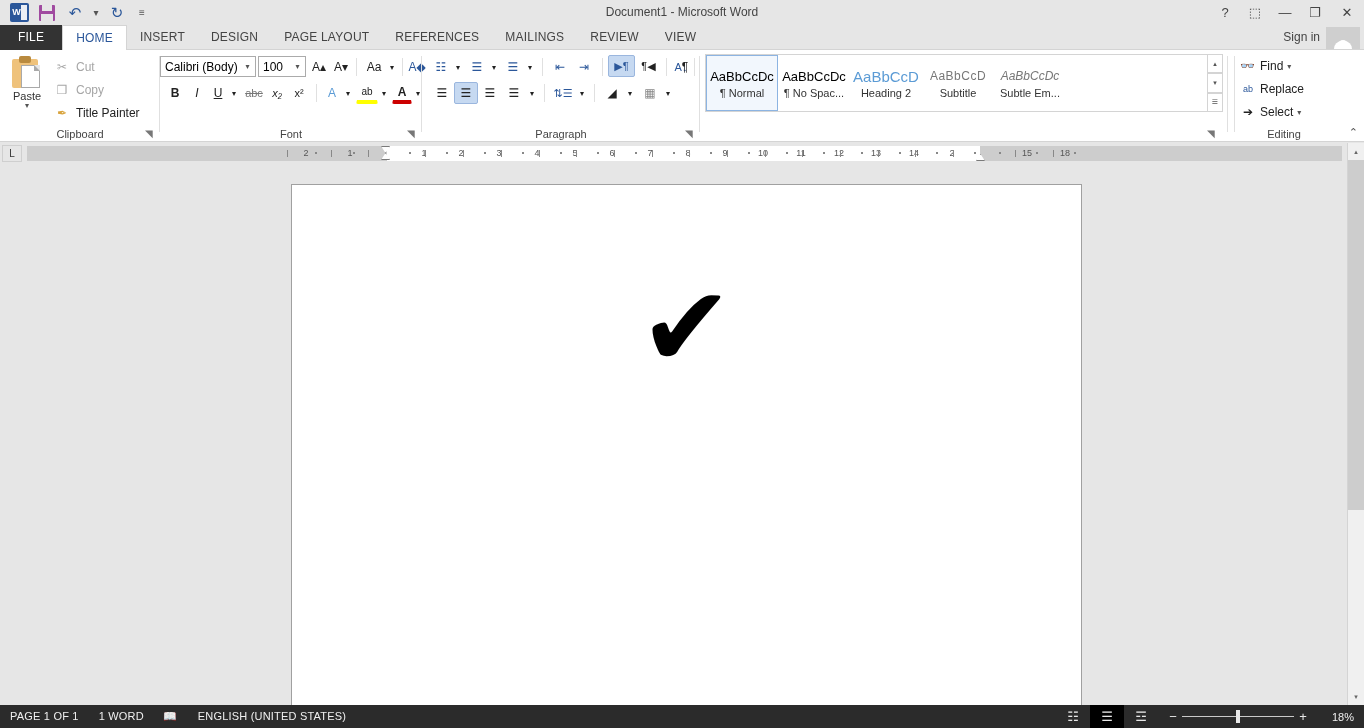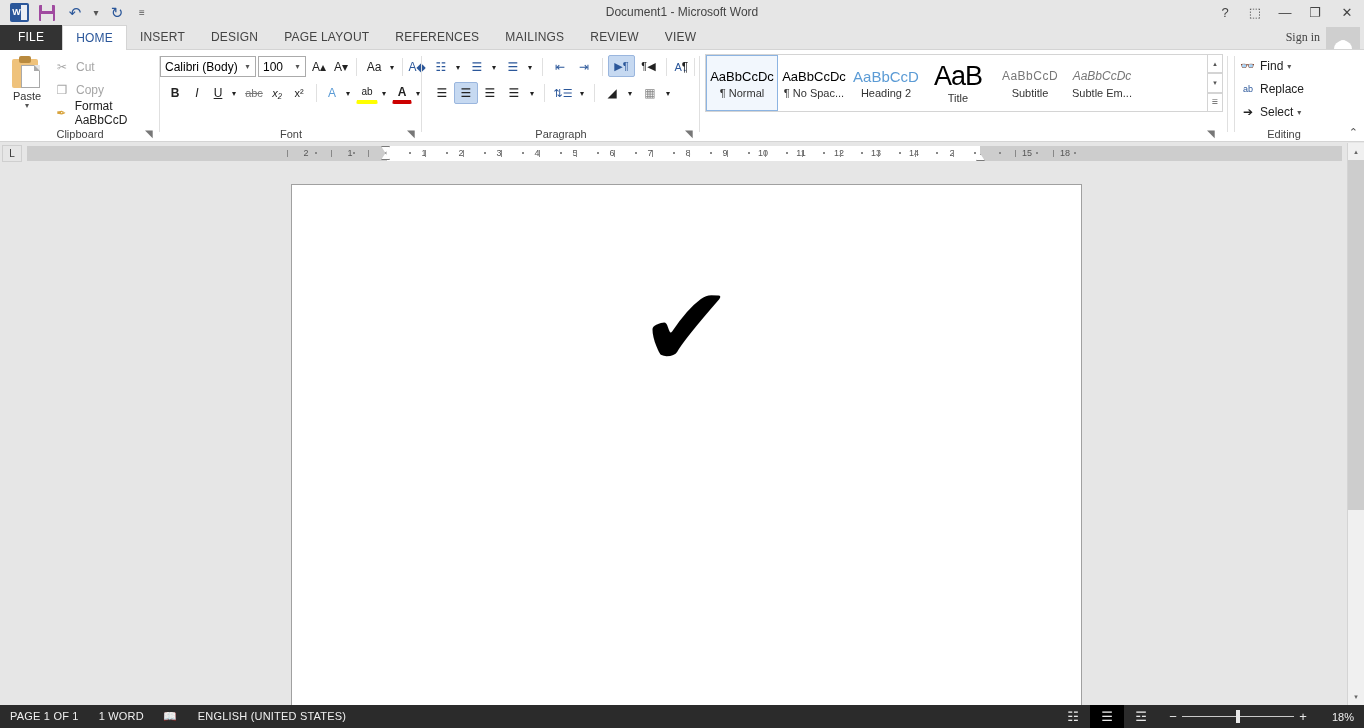--- a/index.html
+++ b/index.html
@@ -51,21 +51,21 @@
   }
   .tabs { display: flex; height: 25px; align-items: stretch; }
   .tab {
     padding: 0 13px; height: 25px; line-height: 25px; font-size: 12px; color: #444;
     letter-spacing: .2px;
   }
   .tab.file { background: #333333; color: #fff; padding: 0 18px; font-weight: normal; }
   .tab.active { background: #ffffff; color: #2b579a; border-left:1px solid #d4d4d4; border-right:1px solid #d4d4d4; border-top:1px solid #d4d4d4; }
   .signin {
     position: absolute; right: 44px; top: 0; height: 25px; line-height: 25px;
-    font-size: 12px; color: #444; font-family: Liberation Serif, serif;
+    font-size: 12px; color: #444;
   }
   .account-pic {
     position: absolute; right: 4px; top: 2px; width: 34px; height: 22px; background: #cfcfcf;
     display:flex; align-items:flex-end; justify-content:center; overflow:hidden;
   }
   .account-pic .head { width:10px; height:10px; border-radius:50%; background:#fff; margin-bottom:-1px; }
   .account-pic .body { width:18px; height:8px; border-radius:9px 9px 0 0; background:#fff; position:absolute; bottom:0; }
 
   
   .ribbon {
@@ -292,21 +292,21 @@
       <div class="cb-item gray-txt" style="top:6px;">
         <span class="icon16">✂</span>
         <span class="lbl">Cut</span>
       </div>
       <div class="cb-item gray-txt" style="top:29px;">
         <span class="icon16">❐</span>
         <span class="lbl">Copy</span>
       </div>
       <div class="cb-item" style="top:52px;color:#222;">
         <span class="icon16" style="color:#d8a33c">✒</span>
-        <span class="lbl">Format AaBbCcD</span>
+        <span class="lbl">Title Painter</span>
       </div>
 
       <div class="group-label">Clipboard</div>
       <div class="dialog-launcher">◥</div>
       <div class="group-sep" style="right:0;"></div>
     </div>
 
     <div class="group" style="left:160px; width:262px;">
       <div class="fontbox" style="left:0; top:6px; width:96px;">
         <span class="val">Calibri (Body)</span>
@@ -470,24 +470,20 @@
           <div class="style-preview" style="font-weight:normal;color:#000;">AaBbCcDc</div>
           <div class="style-name">¶ Normal</div>
         </div>
         <div class="style-item">
           <div class="style-preview" style="color:#000;">AaBbCcDc</div>
           <div class="style-name">¶ No Spac...</div>
         </div>
         <div class="style-item">
           <div class="style-preview" style="color:#5b9bd5;font-size:15px;">AaBbCcD</div>
           <div class="style-name">Heading 2</div>
-        </div>
-        <div class="style-item">
-          <div class="style-preview" style="color:#000;font-size:27px;line-height:27px;letter-spacing:-1px;">AaB</div>
-          <div class="style-name">Title</div>
         </div>
         <div class="style-item">
           <div class="style-preview" style="color:#777;font-size:12px;letter-spacing:.5px;">AaBbCcD</div>
           <div class="style-name">Subtitle</div>
         </div>
         <div class="style-item">
           <div class="style-preview" style="color:#777;font-style:italic;font-size:12px;">AaBbCcDc</div>
           <div class="style-name">Subtle Em...</div>
         </div>
       </div>

